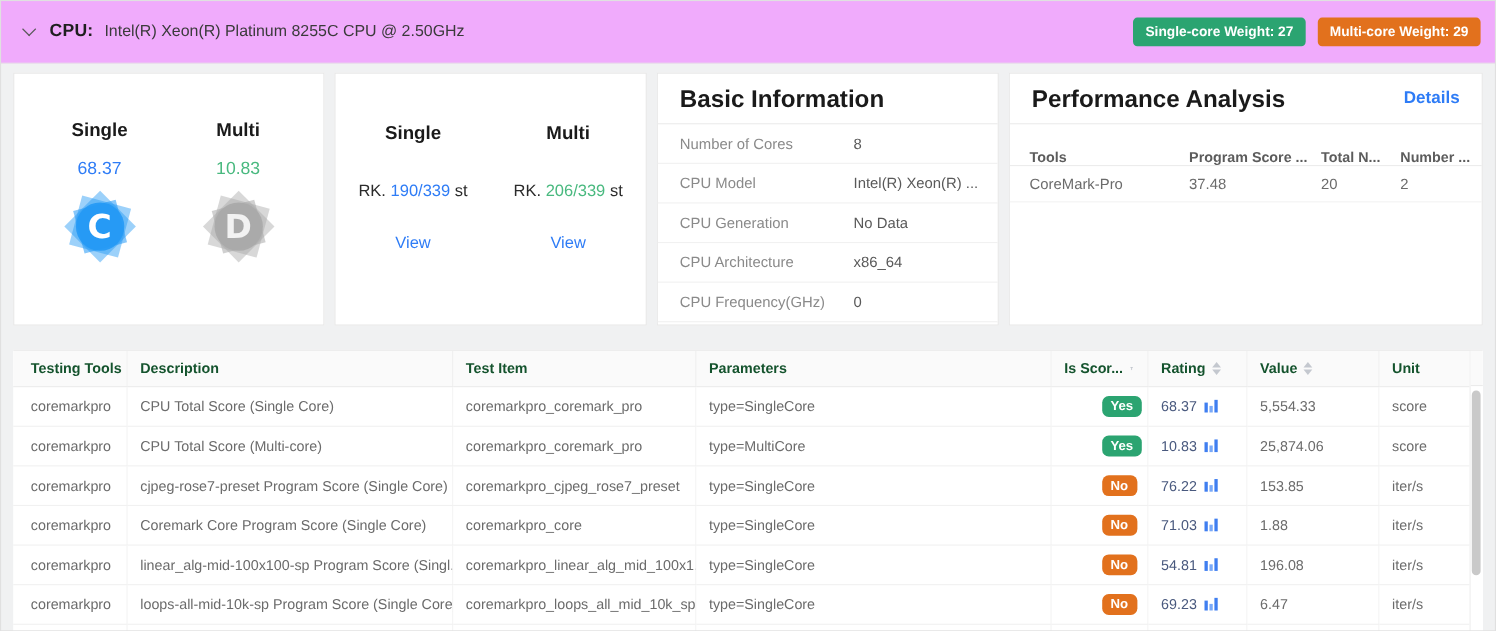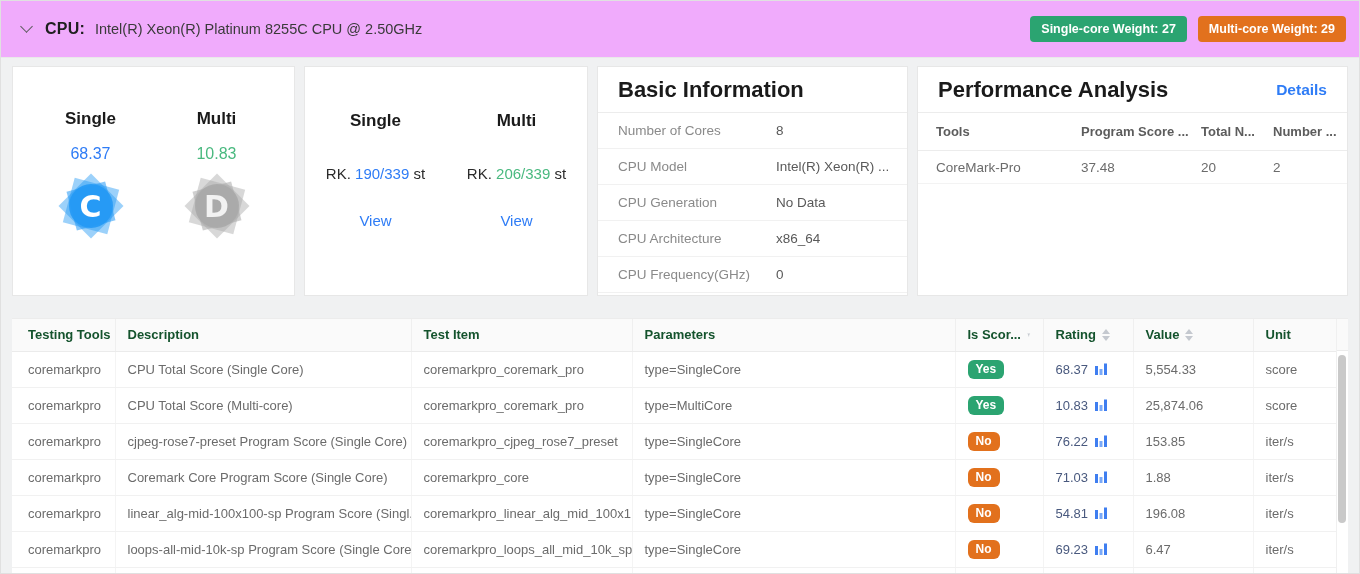--- a/index.html
+++ b/index.html
@@ -73,21 +73,21 @@
   .details-link { font-size:15.5px; font-weight:700; color:var(--blue,#2e7cf6); cursor:pointer; }
 
   .info-row {
     height:36px; display:flex; align-items:center; border-bottom:1px solid #f1f1f1;
     font-size:13.5px;
   }
   .info-label { width:178px; padding-left:20px; color:#8a8a8a; }
   .info-value { color:#595959; }
 
   .mini-table { width:100%; }
-  .mini-head { display:flex; height:38px; align-items:center; border-bottom:1px solid #ececec;
+  .mini-head { display:flex; height:38px; align-items:flex-end; border-bottom:1px solid #ececec;
     font-size:13px; font-weight:700; color:#5c5c5c; }
   .mini-row { display:flex; height:33px; align-items:center; border-bottom:1px solid #f3f3f3;
     font-size:13.5px; color:#6b6b6b; }
   .mc1 { width:163px; padding-left:18px; }
   .mc2 { width:120px; }
   .mc3 { width:72px; }
   .mc4 { flex:1; }
 
   
   .table-zone { position:relative; margin:22px 12px 0; background:#fff; width:1336px; border-top:1px solid #ececec; }
@@ -99,21 +99,21 @@
   }
   td {
     height:36px; font-size:13px; color:#6b6b6b; padding:0 12px;
     border-bottom:1px solid #f1f1f1; border-right:1px solid #f4f4f4;
     white-space:nowrap; overflow:hidden;
   }
   th:first-child, td:first-child { padding-left:16px; }
   th .hwrap { display:flex; align-items:center; gap:6px; }
   .pill {
     display:inline-block; color:#fff; font-size:12px; font-weight:700;
-    padding:3.5px 8px; border-radius:6px; line-height:1;
+    padding:3.5px 8px; border-radius:6px; line-height:1;margin-left:34px;
   }
   .pill-yes { background:var(--green,#2ba471); }
   .pill-no { background:var(--orange,#e2711d); }
   .rating-val { color:#49597e; }
   .bar-icon { vertical-align:-2px; margin-left:6px; cursor:pointer; }
   .sort-caret { display:inline-flex; flex-direction:column; line-height:0; cursor:pointer; }
   .sort-caret i { width:0; height:0; border-left:4px solid transparent; border-right:4px solid transparent; }
   .sort-caret .up { border-bottom:5px solid #c4c8cf; margin-bottom:2px; }
   .sort-caret .dn { border-top:5px solid #c4c8cf; }
   .filter-icon { cursor:pointer; }

